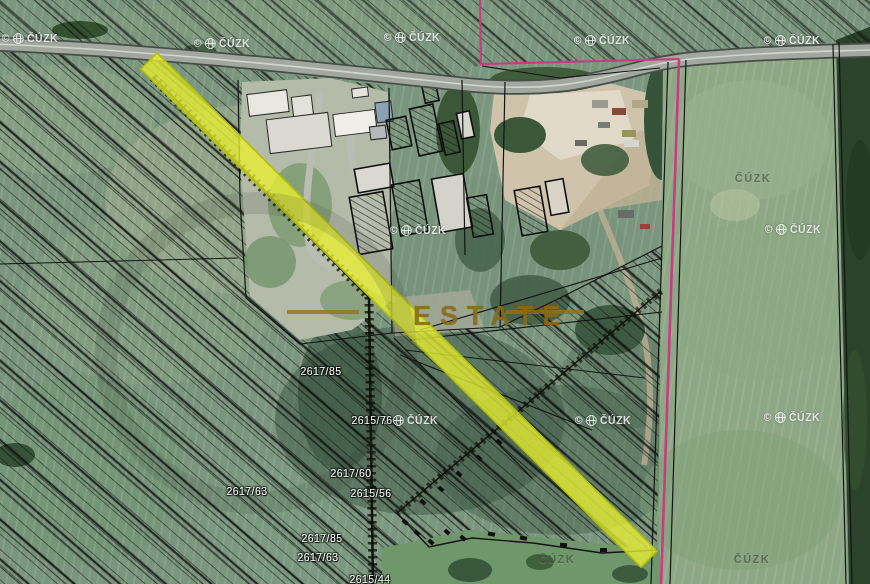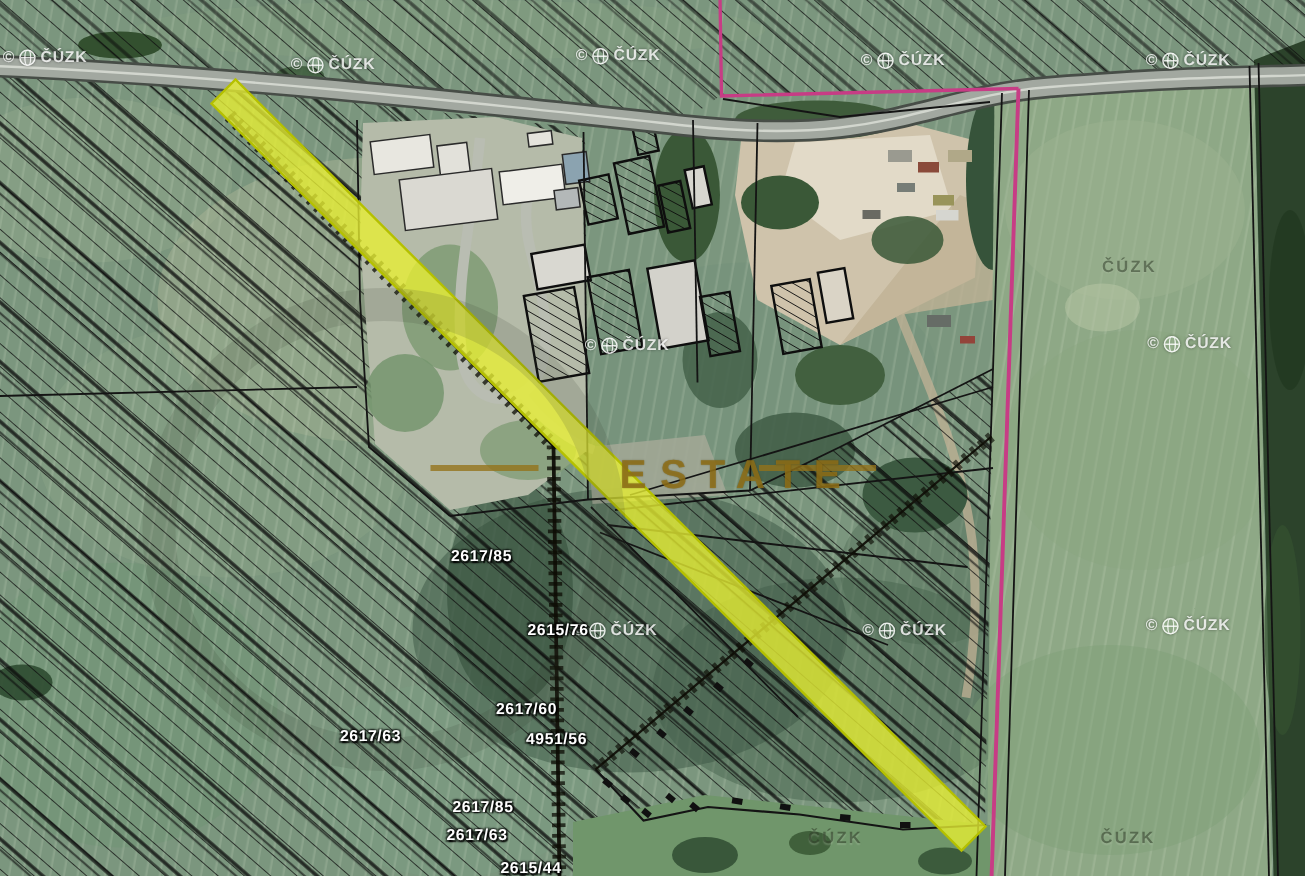--- a/index.html
+++ b/index.html
@@ -5,21 +5,21 @@
   html,body{margin:0;padding:0;background:#222;}
   #stage{
     position:relative;width:870px;height:584px;overflow:hidden;
     font-family:"Liberation Sans", sans-serif;
     background:#7b967e;
   }
   #stage svg{position:absolute;left:0;top:0;}
   
   .parcel-label{
     position:absolute;transform:translate(-50%,-50%);
-    color:var(--label-color,#fff);font-size:10.5px;font-weight:bold;letter-spacing:.4px;
+    color:var(--label-color,#fff);font-size:10.5px;font-weight:normal;letter-spacing:.4px;
     text-shadow:1px 1px 1px #000,-1px -1px 1px rgba(0,0,0,.7),1px -1px 1px rgba(0,0,0,.6),-1px 1px 1px rgba(0,0,0,.6);
     white-space:nowrap;z-index:40;
   }
   
   .cuzk-wm{
     position:absolute;transform:translate(-50%,-50%);
     display:flex;align-items:center;gap:3px;
     color:rgba(255,255,255,.82);font-size:10.5px;font-weight:bold;letter-spacing:.5px;
     text-shadow:0 0 2px rgba(0,0,0,.45);z-index:38;white-space:nowrap;
   }
@@ -254,25 +254,25 @@
   <div id="brand">
     <div class="ring"></div>
     <div class="dash l"></div>
     <div class="dash r"></div>
     <div class="word">ESTATE</div>
   </div>
 
 <div class="parcel-label" style="left: 321px; top: 371px;">2617/85</div>
     <div class="parcel-label" style="left: 372px; top: 420px;">2615/76</div>
     <div class="parcel-label" style="left: 351px; top: 473px;">2617/60</div>
-    <div class="parcel-label" style="left: 371px; top: 493px;">4951/56</div>
+    <div class="parcel-label" style="left: 371px; top: 493px;">2615/56</div>
     <div class="parcel-label" style="left: 247px; top: 491px;">2617/63</div>
     <div class="parcel-label" style="left: 322px; top: 538px;">2617/85</div>
     <div class="parcel-label" style="left: 318px; top: 557px;">2617/63</div>
-    <div class="parcel-label" style="left: 354px; top: 579px;">2615/44</div>
+    <div class="parcel-label" style="left: 370px; top: 579px;">2615/44</div>
     <div class="cuzk-wm" style="left: 30px; top: 38px;">
       <span>©</span>
       <span class="globe"></span>
       <span>ČÚZK</span>
     </div>
     <div class="cuzk-wm" style="left: 222px; top: 43px;">
       <span>©</span>
       <span class="globe"></span>
       <span>ČÚZK</span>
     </div>

